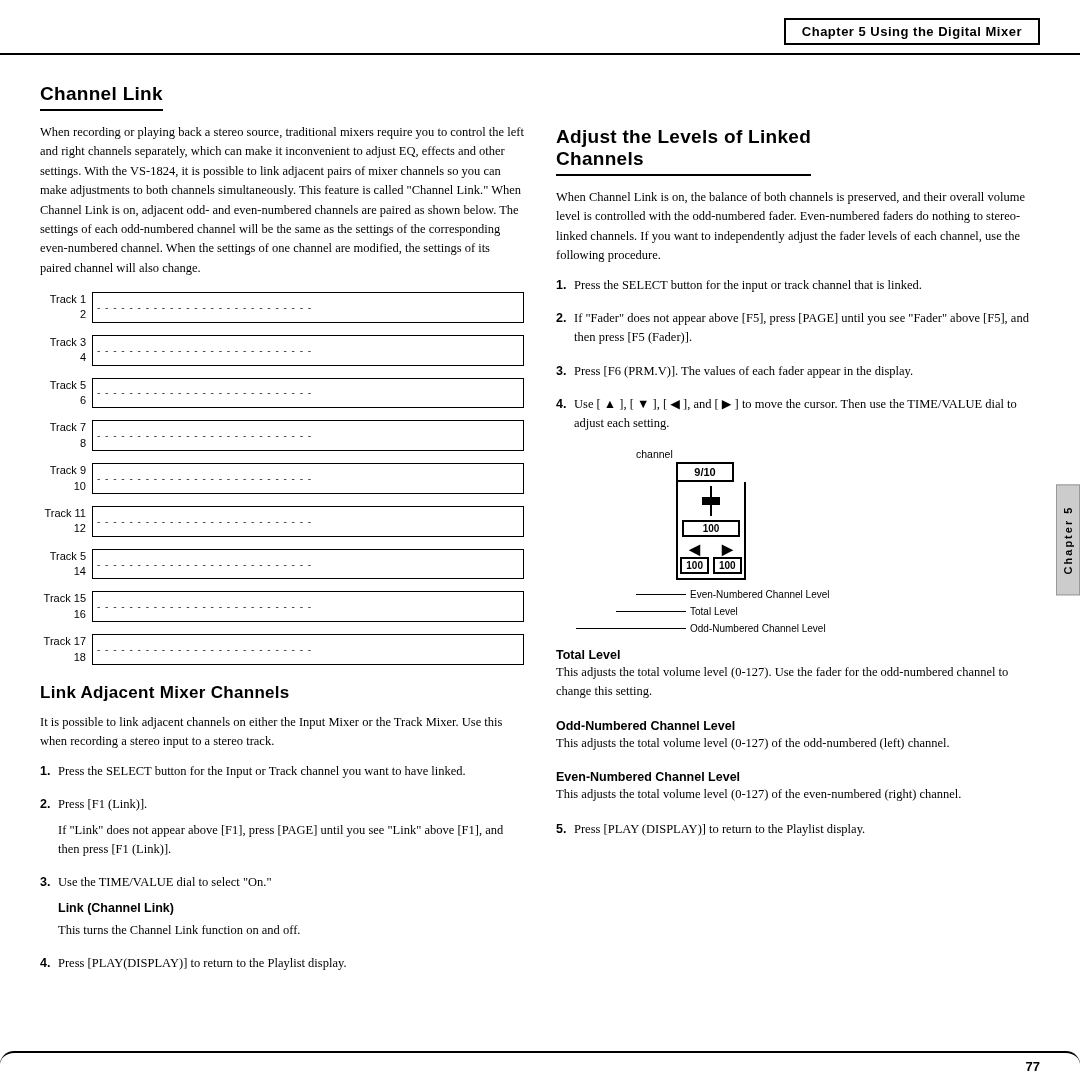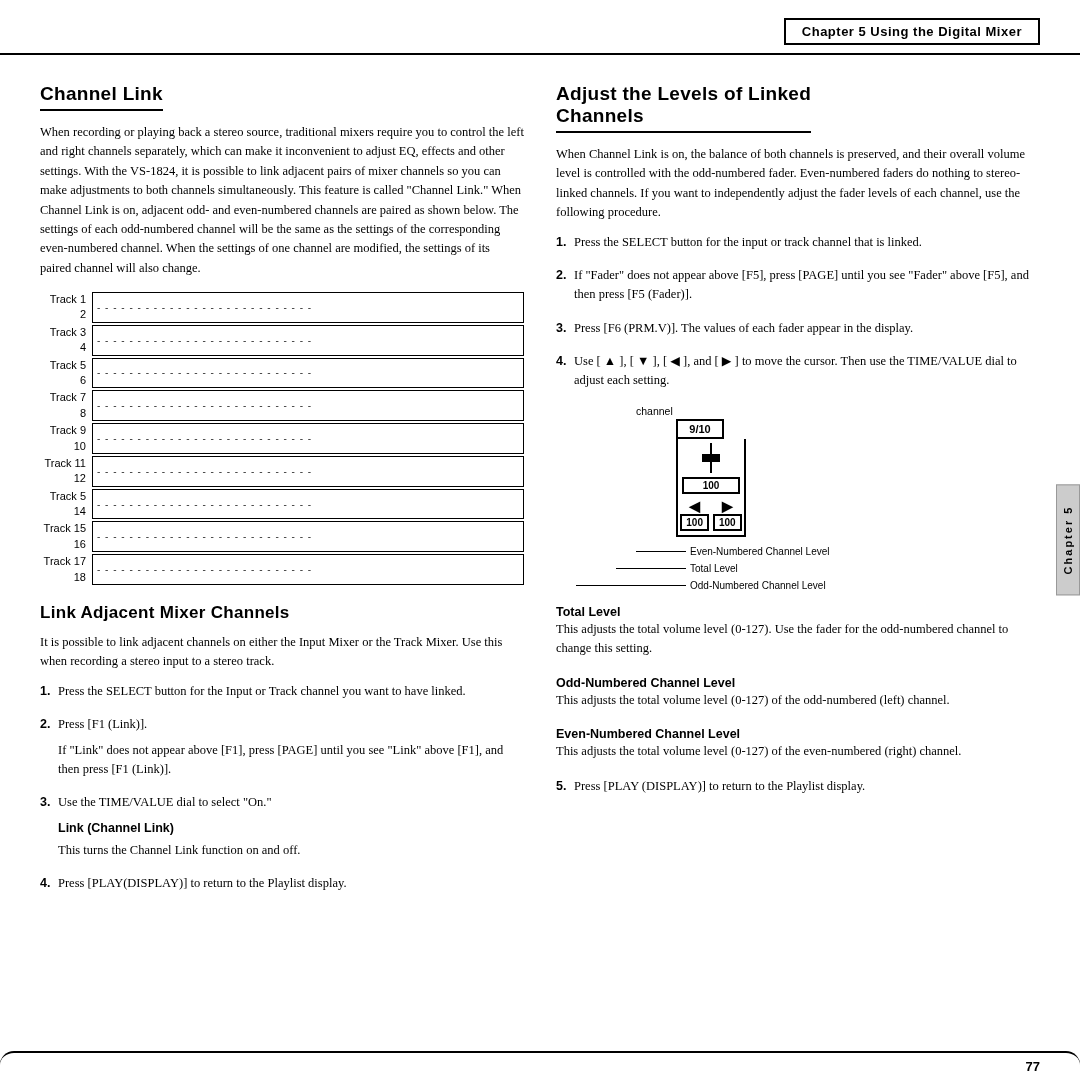--- a/index.html
+++ b/index.html
@@ -49,20 +49,21 @@
     
     .left-col {
       flex: 1;
       min-width: 0;
     }
 
     
     .right-col {
       flex: 1;
       min-width: 0;
+      margin-top: 43px;
     }
 
     h2 {
       font-family: Arial, sans-serif;
       font-size: 19px;
       font-weight: bold;
       margin-bottom: 12px;
       border-bottom: 2px solid #000;
       padding-bottom: 4px;
       display: inline-block;
@@ -160,21 +161,21 @@
     .page-number {
       font-family: Arial, sans-serif;
       font-size: 13px;
       font-weight: bold;
     }
 
     
     .track-group {
       display: flex;
       align-items: stretch;
-      margin-bottom: 2px;
+      margin-bottom: 12px;
     }
 
     .track-nums {
       width: 52px;
       display: flex;
       flex-direction: column;
       align-items: flex-end;
       padding-right: 6px;
       font-size: 11px;
       line-height: 1.4;
@@ -401,21 +402,21 @@
 
           <div style="margin-left: 80px; margin-bottom: 2px;">
             <span>channel</span>
           </div>
           <div style="display: flex; margin-left: 60px;">
 
             <div style="width: 60px;"></div>
 
             <div>
 
-              <div style="border: 2px solid #000; width: 48px; text-align: center; padding: 2px 0; font-size: 11px; font-weight: bold; margin-bottom: 0;">
+              <div style="border: 2px solid #000; width: 58px; text-align: center; padding: 2px 0; font-size: 11px; font-weight: bold; margin-bottom: 0;">
                 <span>9/10</span>
               </div>
 
               <div style="border: 2px solid #000; border-top: none; width: 70px; padding: 4px;">
 
                 <div style="display: flex; justify-content: center; margin-bottom: 4px;">
                   <svg width="22" height="30">
                     <line x1="11" y1="0" x2="11" y2="30" stroke="#000" stroke-width="2"></line>
                     <rect x="2" y="11" width="18" height="8" fill="#000"></rect>
                   </svg>

